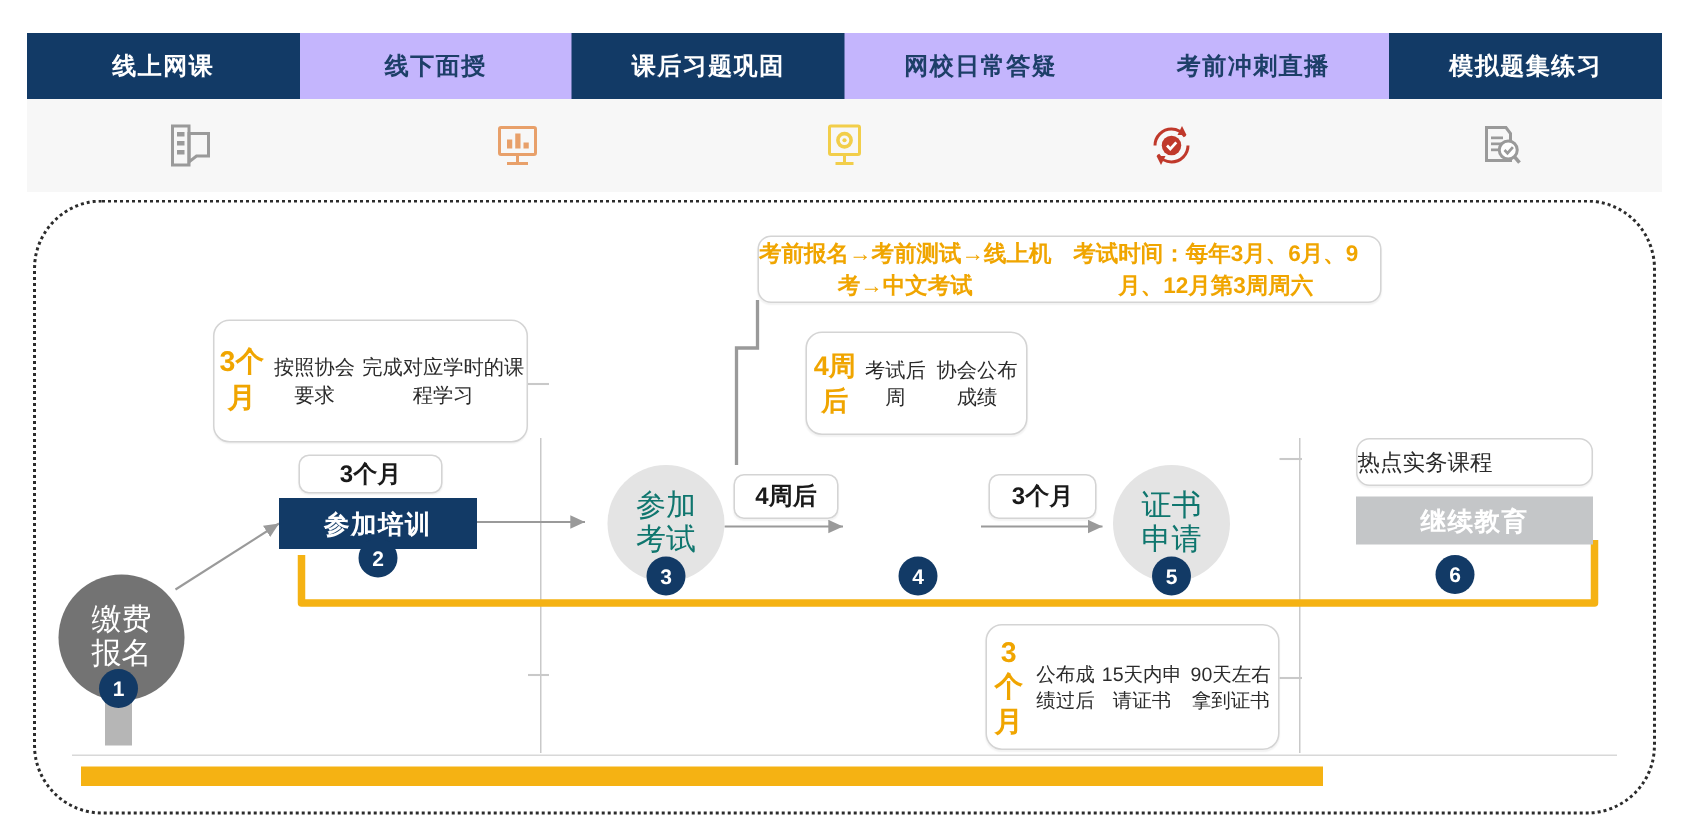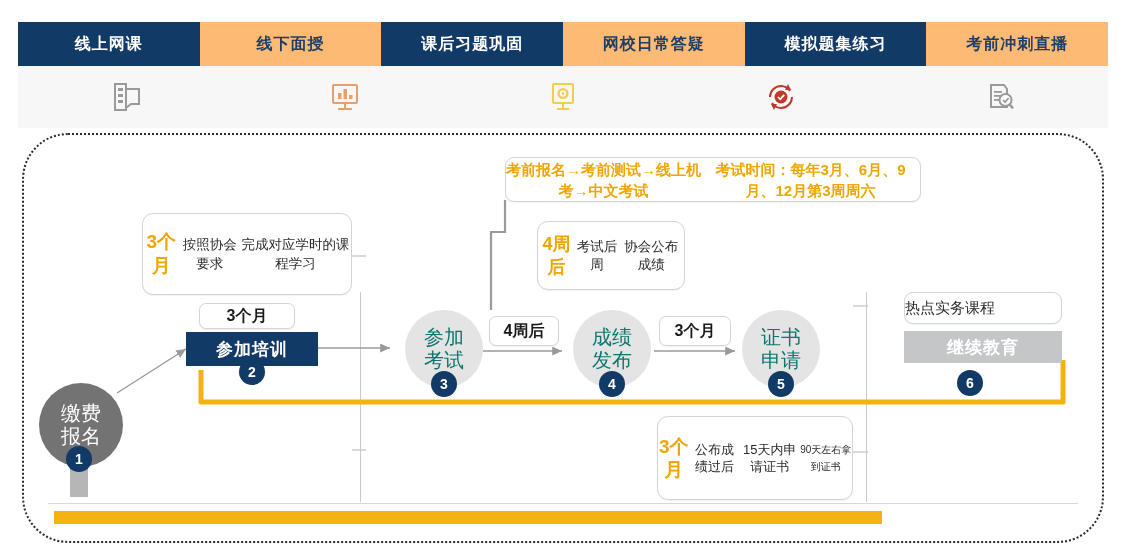--- a/index.html
+++ b/index.html
@@ -1,21 +1,21 @@
 <!DOCTYPE html>
 <html><head>
 <meta charset="utf-8">
 <style>
   html,body{margin:0;padding:0;background:#ffffff;}
   body{font-family:"Liberation Sans","DejaVu Sans",sans-serif;}
   #page{position:relative;width:1126px;height:557px;overflow:hidden;background:#fff;}
 
   
   #tabbar{position:absolute;left:18px;top:22px;width:1090px;height:44px;
-          background:#fdba74;display:flex;}
+          background:#c4b5fd;display:flex;}
   .tab{flex:1 1 0;display:flex;align-items:center;justify-content:center;
        font-size:16px;font-weight:bold;color:#1d3f68;letter-spacing:1px;}
   .tab.active{background:#123a66;color:#ffffff;}
 
   
   #iconbar{position:absolute;left:18px;top:66px;width:1090px;height:62px;
            background:#f7f7f7;display:flex;}
   .iconcell{flex:1 1 0;display:flex;align-items:center;justify-content:center;}
   .iconcell svg{display:block;}
 
@@ -79,25 +79,25 @@
     </div>
     <div class="tab">
       <span>线下面授</span>
     </div>
     <div class="tab active">
       <span>课后习题巩固</span>
     </div>
     <div class="tab">
       <span>网校日常答疑</span>
     </div>
+    <div class="tab">
+      <span>考前冲刺直播</span>
+    </div>
     <div class="tab active">
       <span>模拟题集练习</span>
-    </div>
-    <div class="tab">
-      <span>考前冲刺直播</span>
     </div>
   </div>
 
   <div id="iconbar">
     <div class="iconcell">
       <span>
         <svg width="34" height="34" viewBox="0 0 34 34">
           <rect x="5" y="4" width="11" height="26" fill="none" stroke="#9a9a9a" stroke-width="2"></rect>
           <rect x="8" y="8" width="5" height="3" fill="#9a9a9a"></rect>
           <rect x="8" y="14" width="5" height="3" fill="#9a9a9a"></rect>
@@ -202,21 +202,21 @@
     <div class="hl" style="font-size:18px;line-height:23px;">4周后</div>
     <div class="ln" style="font-size:13.5px;line-height:18px;">考试后周</div>
     <div class="ln" style="font-size:13.5px;line-height:18px;">协会公布成绩</div>
   </div>
 
 
   <div class="card" style="left:657px;top:416px;width:196px;height:84px;">
     <div class="hl" style="font-size:19px;line-height:23px;">3个月</div>
     <div class="ln" style="font-size:13px;line-height:17px;">公布成绩过后</div>
     <div class="ln" style="font-size:13px;line-height:17px;">15天内申请证书</div>
-    <div class="ln" style="font-size:10px;line-height:17px;">90天左右拿到证书</div>
+    <div class="ln" style="font-size:13px;line-height:17px;">90天左右拿到证书</div>
   </div>
 
   <div class="card" style="left:904px;top:292px;width:158px;height:32px;border-radius:9px;">
     <div style="font-size:15px;color:#2b2b2b;">热点实务课程</div>
   </div>
 
   <div class="pill" style="left:199px;top:303px;width:96px;height:26px;">
     <span>3个月</span>
   </div>
   <div class="pill" style="left:489px;top:316px;width:70px;height:30px;">
@@ -237,24 +237,20 @@
     <span>参加培训</span>
   </div>
   <div class="badge" style="left:239px;top:359px;">2</div>
 
   <div class="circle grey" style="left:405px;top:310px;width:78px;height:78px;">
     <div class="t">参加</div>
     <div class="t">考试</div>
   </div>
   <div class="badge" style="left:431px;top:371px;">3</div>
 
-  <div class="circle grey" style="left:573px;top:310px;width:78px;height:78px;">
-    <div class="t">成绩</div>
-    <div class="t">发布</div>
-  </div>
   <div class="badge" style="left:599px;top:371px;">4</div>
 
   <div class="circle grey" style="left:742px;top:310px;width:78px;height:78px;">
     <div class="t">证书</div>
     <div class="t">申请</div>
   </div>
   <div class="badge" style="left:768px;top:371px;">5</div>
 
   <div class="greybar" style="left:904px;top:331px;width:158px;height:32px;">
     <span>继续教育</span>

